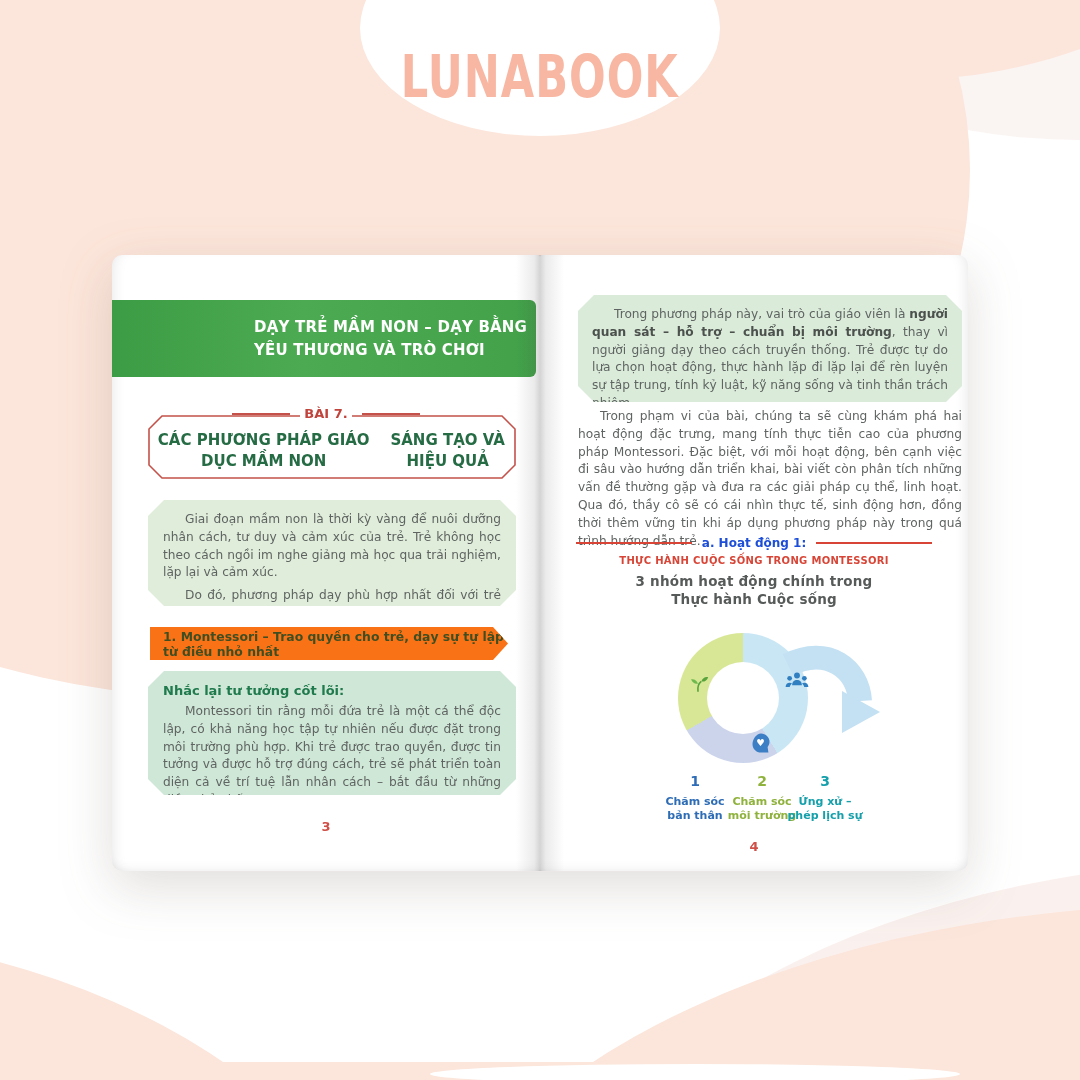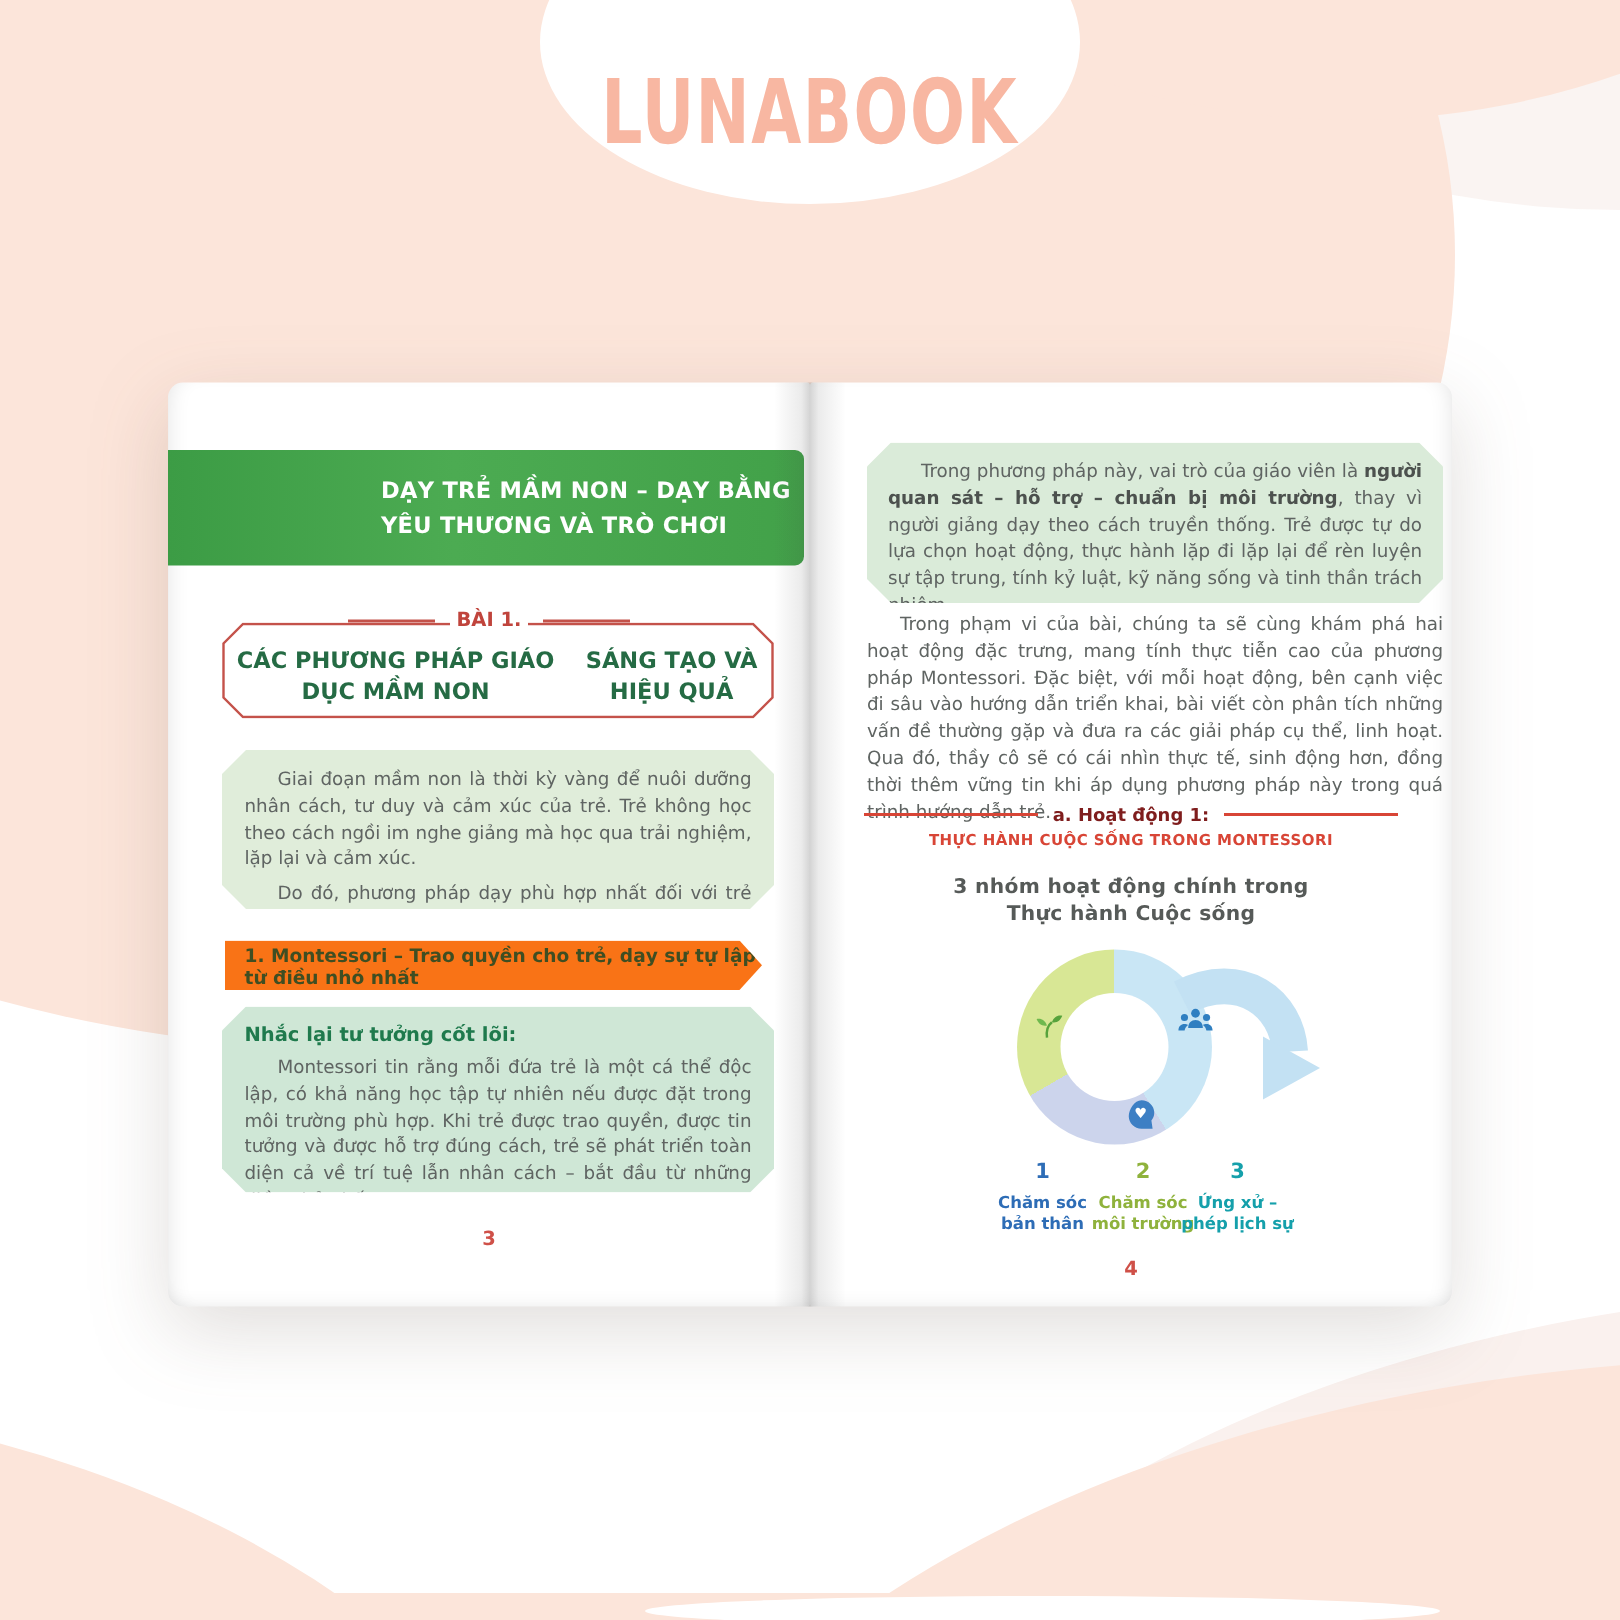--- a/index.html
+++ b/index.html
@@ -80,24 +80,24 @@
 
   
   .role-box{left:38px;top:40px;width:384px;height:107px;background:#daebd9;padding:11px 14px;}
   .role-box .para{margin:0;}
   .bold-run{font-weight:bold;color:#4c514e;}
   .scope-para{left:38px;top:153px;width:384px;position:absolute;}
 
   .activity-heading{left:0;top:281px;width:428px;position:absolute;text-align:center;}
   .activity-kicker{display:flex;align-items:center;justify-content:center;gap:10px;}
   .activity-kicker .rule{width:116px;height:2px;background:#d84536;}
-  .activity-kicker .txt{font-size:12px;font-weight:bold;color:#7f1d1d;}
+  .activity-kicker .txt{font-size:12px;font-weight:bold;color:#1d4ed8;}
   .activity-title{margin-top:5px;font-size:10px;font-weight:bold;color:#d84536;letter-spacing:.3px;}
 
-  .diagram-title{left:0;top:327px;width:428px;position:absolute;text-align:center;
+  .diagram-title{left:0;top:317px;width:428px;position:absolute;text-align:center;
     font-size:13.5px;font-weight:bold;color:#565a58;line-height:18px;letter-spacing:.2px;}
 
   .donut-wrap{left:138px;top:378px;width:130px;height:130px;position:absolute;}
   .donut{width:130px;height:130px;border-radius:50%;
     background:conic-gradient(#c9e6f5 0deg 148deg,#ccd4ec 148deg 240deg,#d8e795 240deg 360deg);}
   .donut-hole{position:absolute;left:29px;top:29px;width:72px;height:72px;border-radius:50%;background:#ffffff;}
   .donut-icon{position:absolute;width:26px;height:26px;}
   .icon-plant{left:7px;top:36px;}
   .icon-group{left:106px;top:36px;}
   .icon-head{left:71px;top:98px;width:24px;height:24px;}
@@ -137,21 +137,21 @@
         <div>YÊU THƯƠNG VÀ TRÒ CHƠI</div>
       </div>
     </div>
 
 
     <svg class="lesson-outline" width="368" height="64">
       <polygon points="14,1 354,1 367,14 367,50 354,63 14,63 1,50 1,14" fill="none" stroke="#c4524a" stroke-width="1.6"></polygon>
     </svg>
     <div class="lesson-kicker">
       <div class="rule"></div>
-      <div class="txt">BÀI 1.</div>
+      <div class="txt">BÀI 7.</div>
       <div class="rule"></div>
     </div>
     <div class="lesson-box">
       <div>CÁC PHƯƠNG PHÁP GIÁO DỤC MẦM NON</div>
       <div>SÁNG TẠO VÀ HIỆU QUẢ</div>
     </div>
 
     <div class="soft-box intro-box">
       <p class="para">Giai đoạn mầm non là thời kỳ vàng để nuôi dưỡng nhân cách, tư duy và cảm xúc của trẻ. Trẻ không học theo cách ngồi im nghe giảng mà học qua trải nghiệm, lặp lại và cảm xúc.</p>
       <p class="para">Do đó, phương pháp dạy phù hợp nhất đối với trẻ mầm non là dạy bằng tình yêu thương, qua các trò chơi và hoạt động khám phá.</p>

